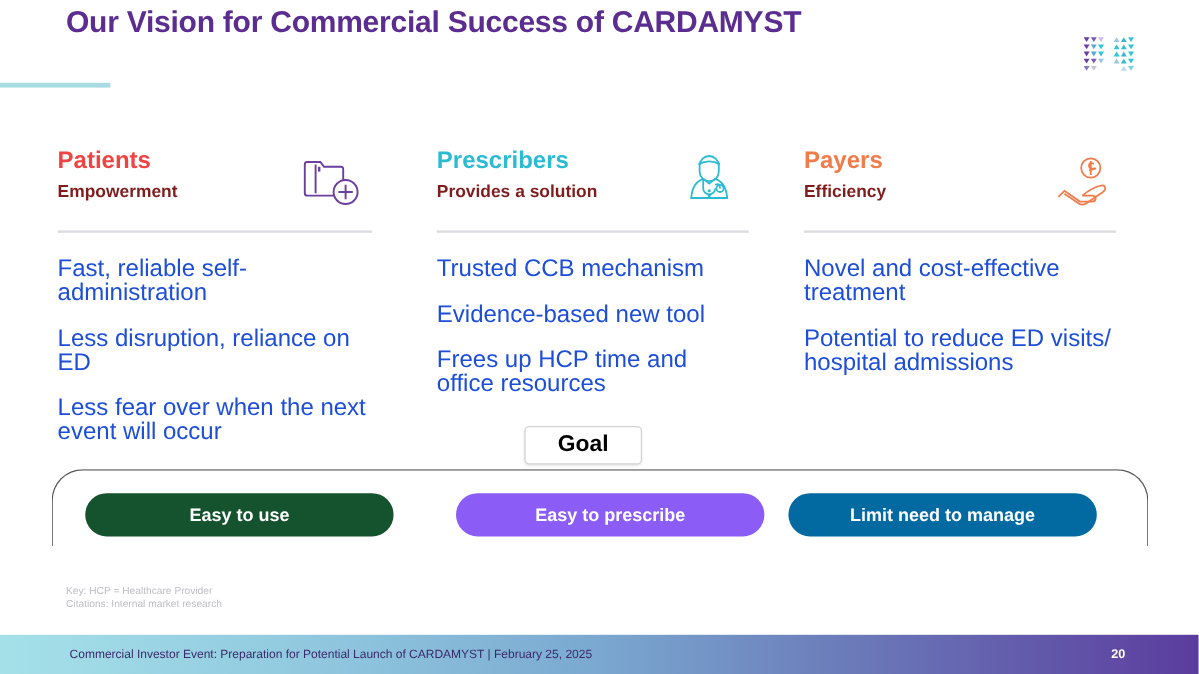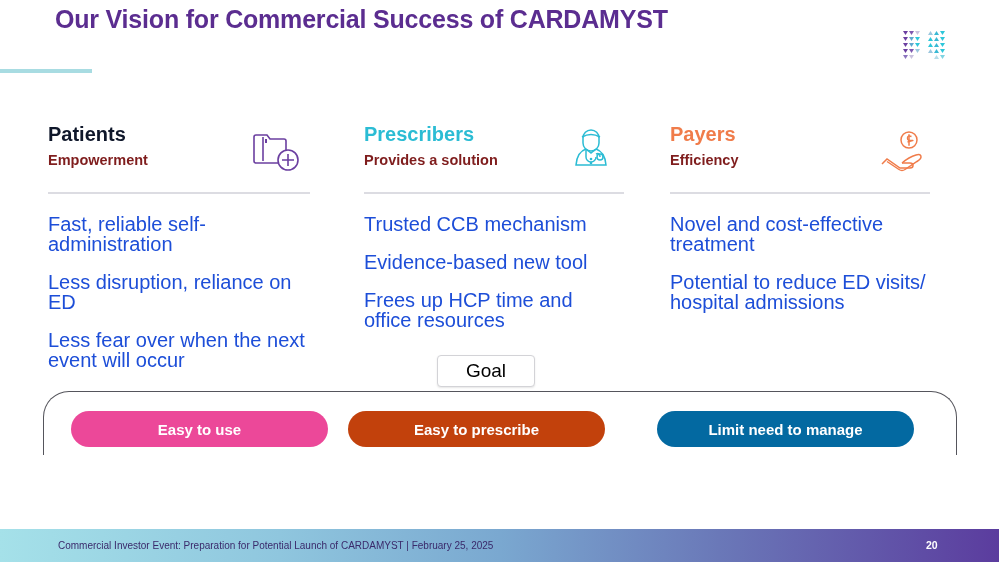--- a/index.html
+++ b/index.html
@@ -67,21 +67,21 @@
     line-height: 24px;
     margin: 0;
   }
   .col-sub {
     font-size: 14.5px;
     font-weight: bold;
     color: #7f1d1d;
     line-height: 20px;
     margin: 4px 0 0 0;
   }
-  #col-patients .col-title    { color: #0f172a; }
+  #col-patients .col-title    { color: #ef4444; }
   #col-prescribers .col-title { color: #2BBCD4; }
   #col-payers .col-title      { color: #F07C4A; }
 
   .col-icon {
     position: absolute;
     right: 6px;
     top: 2px;
     width: 54px;
     height: 52px;
   }
@@ -113,21 +113,21 @@
     width: 96px;
     height: 30px;
     background: #ffffff;
     border: 1px solid #D3D3D7;
     border-radius: 4px;
     box-shadow: 0 1px 2px rgba(0,0,0,0.10);
     display: flex;
     align-items: center;
     justify-content: center;
     font-size: 19px;
-    font-weight: normal;
+    font-weight: bold;
     color: #000000;
     z-index: 3;
   }
 
   
   #goal-bracket {
     position: absolute;
     left: 43px;
     top: 391px;
     width: 914px;
@@ -145,22 +145,22 @@
     height: 36px;
     border-radius: 18px;
     display: flex;
     align-items: center;
     justify-content: center;
     color: #ffffff;
     font-size: 15px;
     font-weight: bold;
     z-index: 2;
   }
-  #pill-0 { left: 71px;  top: 411px; width: 257px; background: #ec4899; }
-  #pill-1 { left: 348px; top: 411px; width: 257px; background: #c2410c; }
+  #pill-0 { left: 71px;  top: 411px; width: 257px; background: #14532d; }
+  #pill-1 { left: 380px; top: 411px; width: 257px; background: #8b5cf6; }
   #pill-2 { left: 657px; top: 411px; width: 257px; background: #0369a1; }
 
   
   #footnotes {
     position: absolute;
     left: 55px;
     top: 487px;
     font-size: 8.5px;
     line-height: 11px;
     color: #BDBDC4;
@@ -312,18 +312,22 @@
     </div>
   </div>
 
   <div id="goal-box">Goal</div>
   <div id="goal-bracket"></div>
 
   <div class="pill" id="pill-0">Easy to use</div>
   <div class="pill" id="pill-1">Easy to prescribe</div>
   <div class="pill" id="pill-2">Limit need to manage</div>
 
+  <div id="footnotes">
+    <div>Key: HCP = Healthcare Provider</div>
+    <div>Citations: Internal market research</div>
+  </div>
 
   <div id="footer-bar"></div>
   <div id="footer-text">Commercial Investor Event: Preparation for Potential Launch of CARDAMYST | February 25, 2025</div>
   <div id="footer-page">20</div>
 
 </div>
 
 </body></html>

